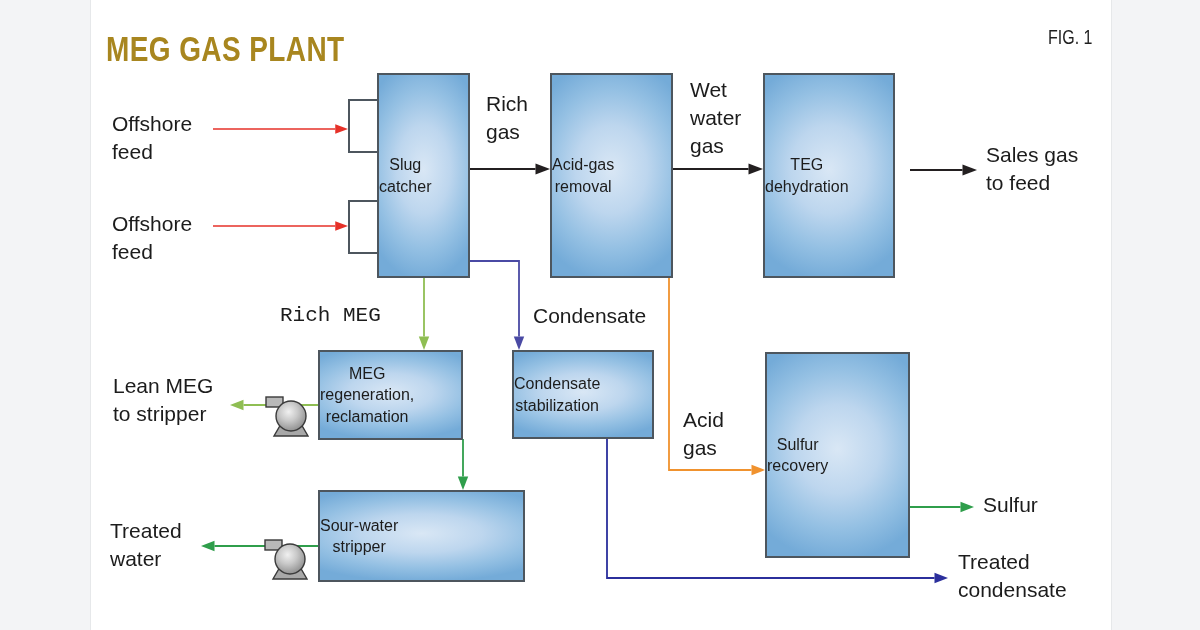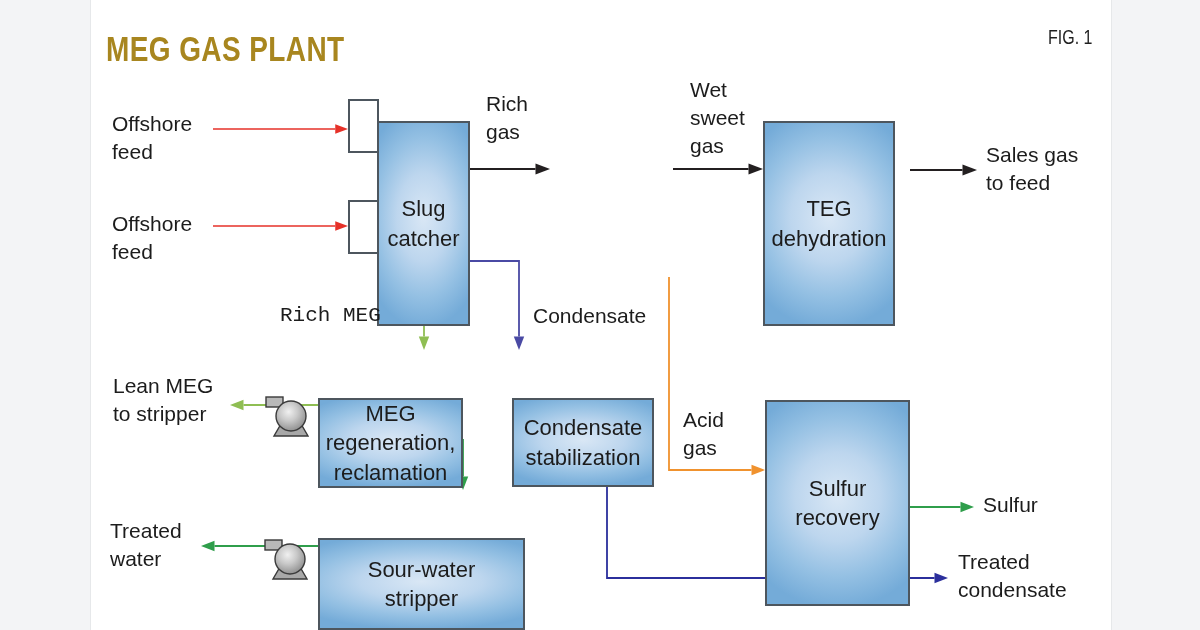--- a/index.html
+++ b/index.html
@@ -23,22 +23,22 @@
   .fig-label{
     position:absolute;left:1048px;top:26px;z-index:5;
     font-size:20px;color:#1f1f1f;white-space:nowrap;
     transform:scaleX(.80);transform-origin:left top;
   }
   #connector-layer{position:absolute;left:0;top:0;z-index:1;}
   .box{
     position:absolute;z-index:2;box-sizing:border-box;
     border:2px solid #4d565e;
     background:radial-gradient(ellipse 75% 55% at 50% 47%, #d9e7f5 0%, #bdd6ee 40%, #94c0e3 72%, #74abd8 100%);
-    display:flex;align-items:center;justify-content:center;
-    text-align:center;color:#1c1c1c;font-size:22px;line-height:1.32;margin-top:48px;
+    display:flex;align-items:center;justify-content:flex-start;
+    text-align:center;color:#1c1c1c;font-size:16px;line-height:1.32;
   }
   .box span{white-space:pre-line;}
   .nozzle{
     position:absolute;z-index:3;box-sizing:border-box;
     background:#ffffff;border:2px solid #4d565e;
   }
   .flow-label{
     position:absolute;z-index:4;color:#1c1c1c;
     font-size:21px;line-height:1.33;white-space:pre-line;
   }
@@ -94,20 +94,24 @@
       <g>
         <rect x="265" y="540" width="17" height="10" fill="#b9b9b9" stroke="#3a3a3a" stroke-width="1.4"></rect>
         <polygon points="273,579 307,579 300,567 280,567" fill="#a8a8a8" stroke="#3a3a3a" stroke-width="1.4"></polygon>
         <circle cx="290" cy="559" r="15" fill="url(#pump-gradient)" stroke="#3a3a3a" stroke-width="1.4"></circle>
       </g>
     </svg>
 <div class="box" style="left: 377px; top: 73px; width: 93px; height: 205px;">
       <span>Slug
 catcher</span>
     </div>
+    <div class="box" style="left: 550px; top: 73px; width: 123px; height: 205px;">
+      <span>Acid-gas
+removal</span>
+    </div>
     <div class="box" style="left: 763px; top: 73px; width: 132px; height: 205px;">
       <span>TEG
 dehydration</span>
     </div>
     <div class="box" style="left: 318px; top: 350px; width: 145px; height: 90px;">
       <span>MEG
 regeneration,
 reclamation</span>
     </div>
     <div class="box" style="left: 512px; top: 350px; width: 142px; height: 89px;">
@@ -124,21 +128,21 @@
     </div>
     <div class="nozzle" style="left: 348px; top: 99px; width: 31px; height: 54px;"></div>
     <div class="nozzle" style="left: 348px; top: 200px; width: 31px; height: 54px;"></div>
     <div class="flow-label" style="left: 112px; top: 110px;">Offshore
 feed</div>
     <div class="flow-label" style="left: 112px; top: 210px;">Offshore
 feed</div>
     <div class="flow-label" style="left: 486px; top: 90px;">Rich
 gas</div>
     <div class="flow-label" style="left: 690px; top: 76px;">Wet
-sweet
+water
 gas</div>
     <div class="flow-label" style="left: 986px; top: 141px;">Sales gas
 to feed</div>
     <div class="flow-label" style="left: 280px; top: 302px; font-family: Liberation Mono, monospace;">Rich MEG</div>
     <div class="flow-label" style="left: 533px; top: 302px;">Condensate</div>
     <div class="flow-label" style="left: 113px; top: 372px;">Lean MEG
 to stripper</div>
     <div class="flow-label" style="left: 683px; top: 406px;">Acid
 gas</div>
     <div class="flow-label" style="left: 983px; top: 491px;">Sulfur</div>

